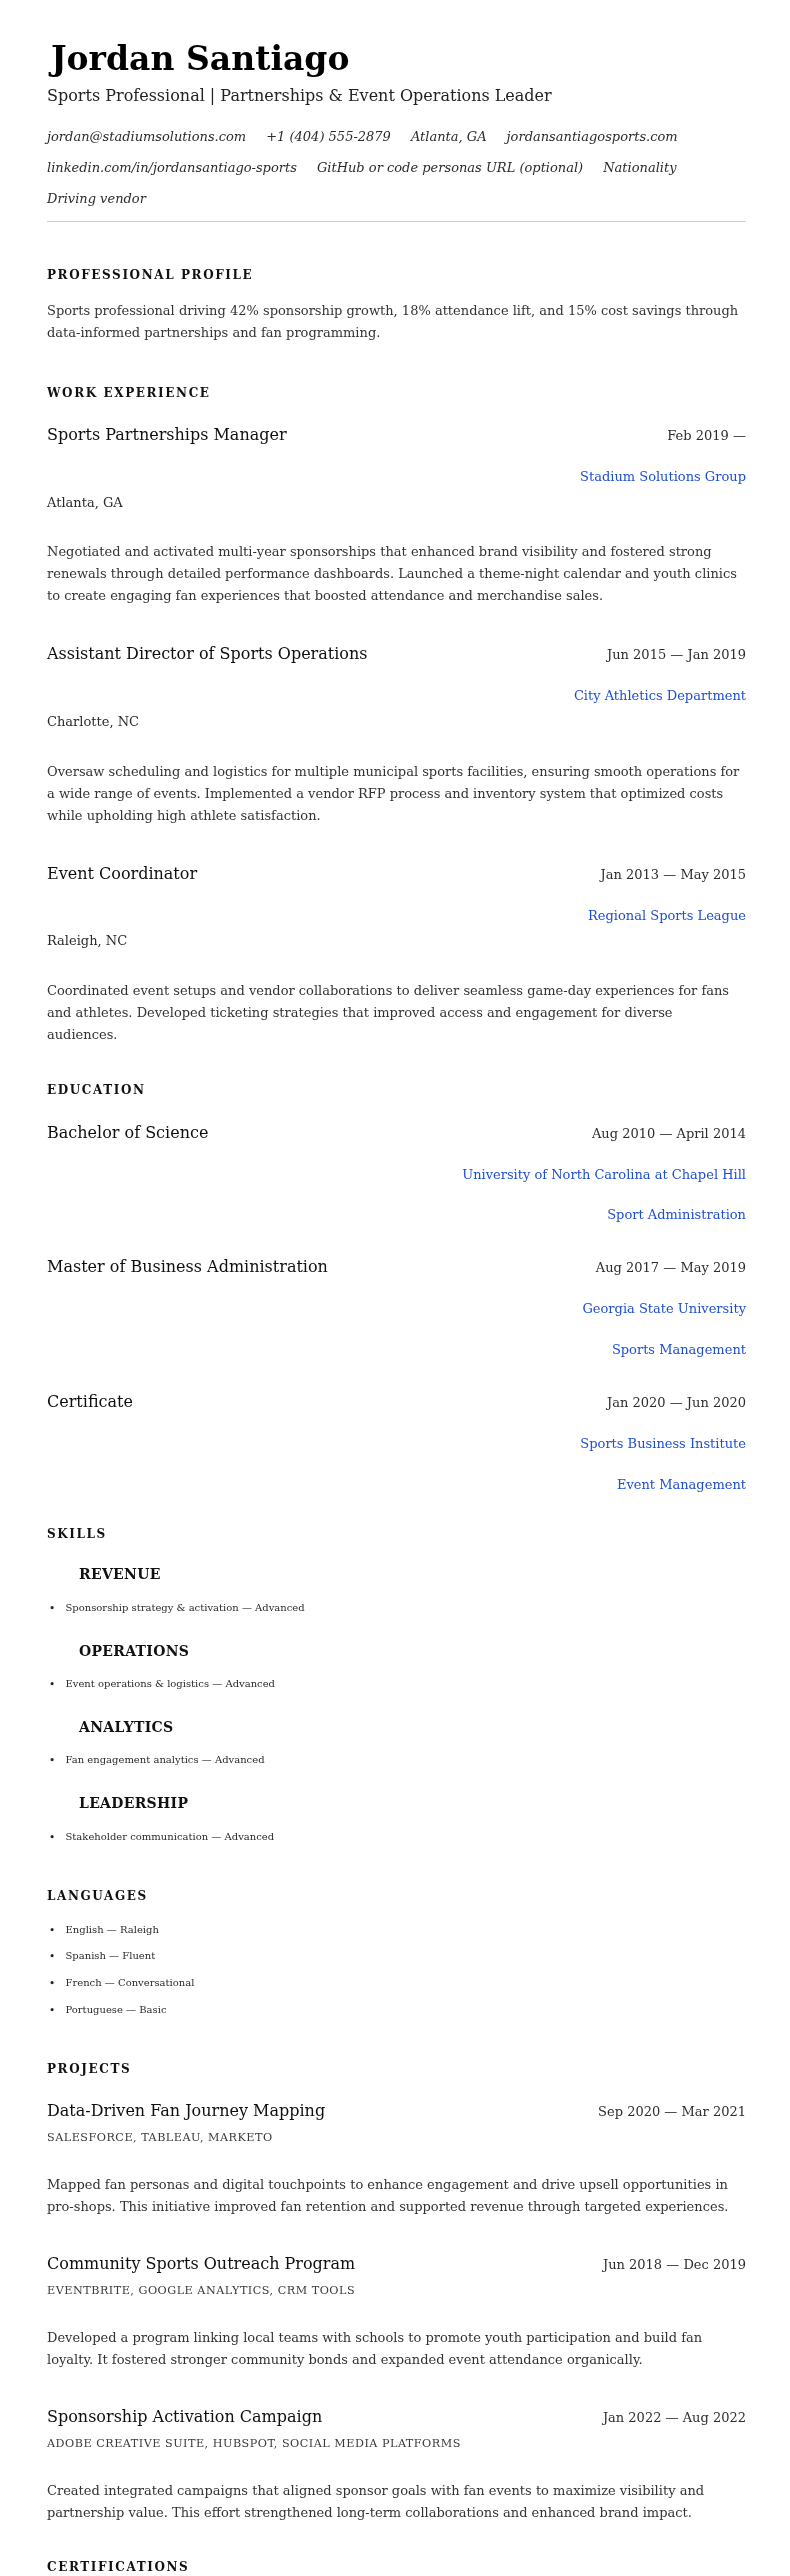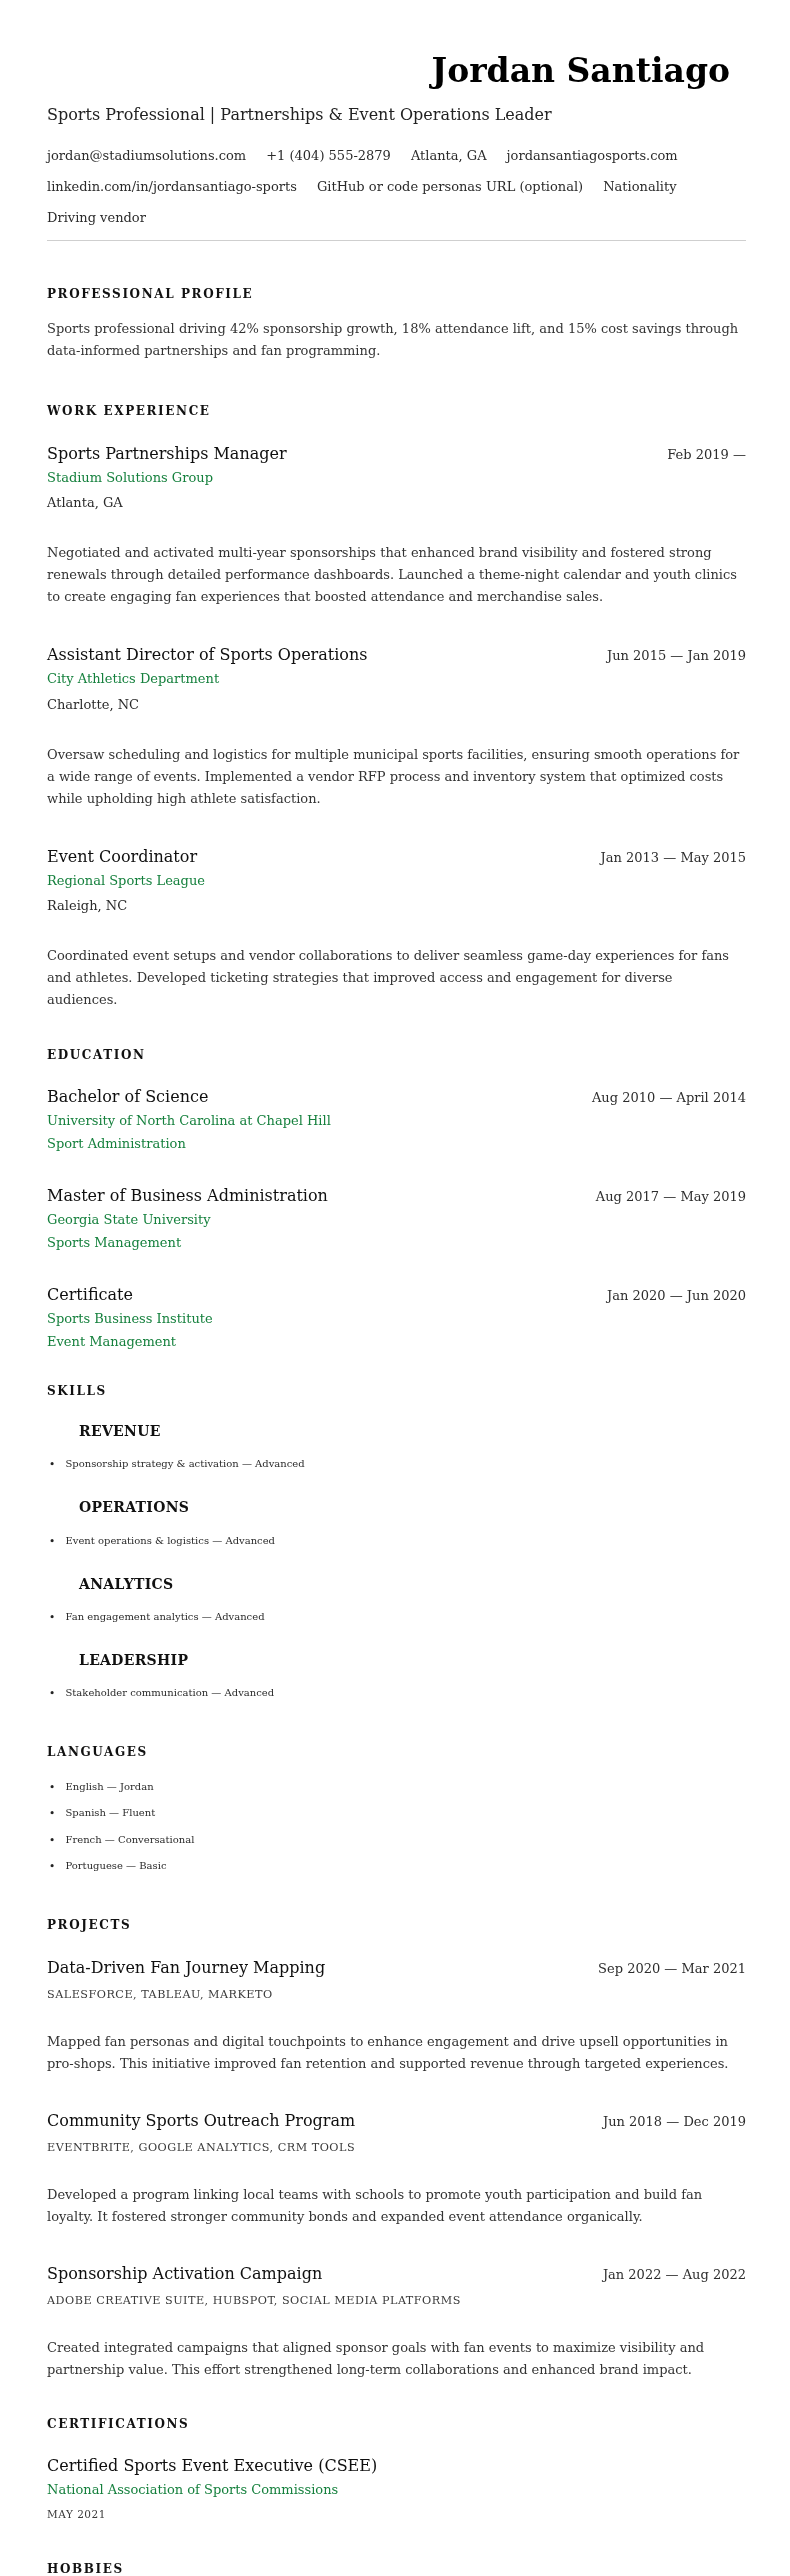--- a/index.html
+++ b/index.html
@@ -17,38 +17,38 @@
   .page {
     padding: 37px 45px 105px 47px;
     box-sizing: border-box;
   }
   
   .name {
     font-size: 33px;
     font-weight: 700;
     color: #000000;
     line-height: 1.1;
-    margin: 16px;
-    text-align: right;
+    margin: 4px;
   }
   .subtitle {
     font-size: 16px;
     color: #222222;
     margin-top: 9.2px;
     line-height: 1.3;
   }
   .contact-rows { margin-top: 21px; }
   .contact-row {
     display: flex;
     flex-wrap: wrap;
     gap: 8px 20px;
     font-size: 13px;
     color: #2b2b2b;
     line-height: 17px;
     margin-bottom: 14px;
+    font-style: italic;
   }
   .header-divider {
     border: none;
     border-top: 0.7px solid #cfcfcf;
     margin: 8px 0 0 0;
   }
   
   .section-heading {
     font-size: 12px;
     font-weight: 700;
@@ -78,23 +78,24 @@
     line-height: 1.25;
   }
   .entry-dates {
     font-size: 13px;
     color: #2d2d2d;
     white-space: nowrap;
     margin-left: 20px;
   }
   .entry-sub {
     font-size: 13px;
-    color: #15803d;
-    margin-top: 6px;
+    color: #1d4ed8;
+    margin-top: 24px;
     line-height: 1.3;
+    text-align: right;
   }
   .entry-sub2 {
     font-size: 13px;
     color: #2b2b2b;
     margin-top: 8.6px;
     line-height: 1.3;
   }
   .entry-desc {
     font-size: 13px;
     line-height: 22px;
@@ -277,21 +278,21 @@
       <div class="skill-category">LEADERSHIP</div>
       <ul class="dot-list">
         <li>Stakeholder communication — Advanced</li>
       </ul>
     </div>
   </section>
 
   <section>
     <div class="section-heading gap-lg">LANGUAGES</div>
     <ul class="dot-list" style="margin-top:17px;">
-      <li>English — Jordan</li>
+      <li>English — Raleigh</li>
       <li>Spanish — Fluent</li>
       <li>French — Conversational</li>
       <li>Portuguese — Basic</li>
     </ul>
   </section>
 
   <section>
     <div class="section-heading gap-lg">PROJECTS</div>
 
     <div class="entry project">

